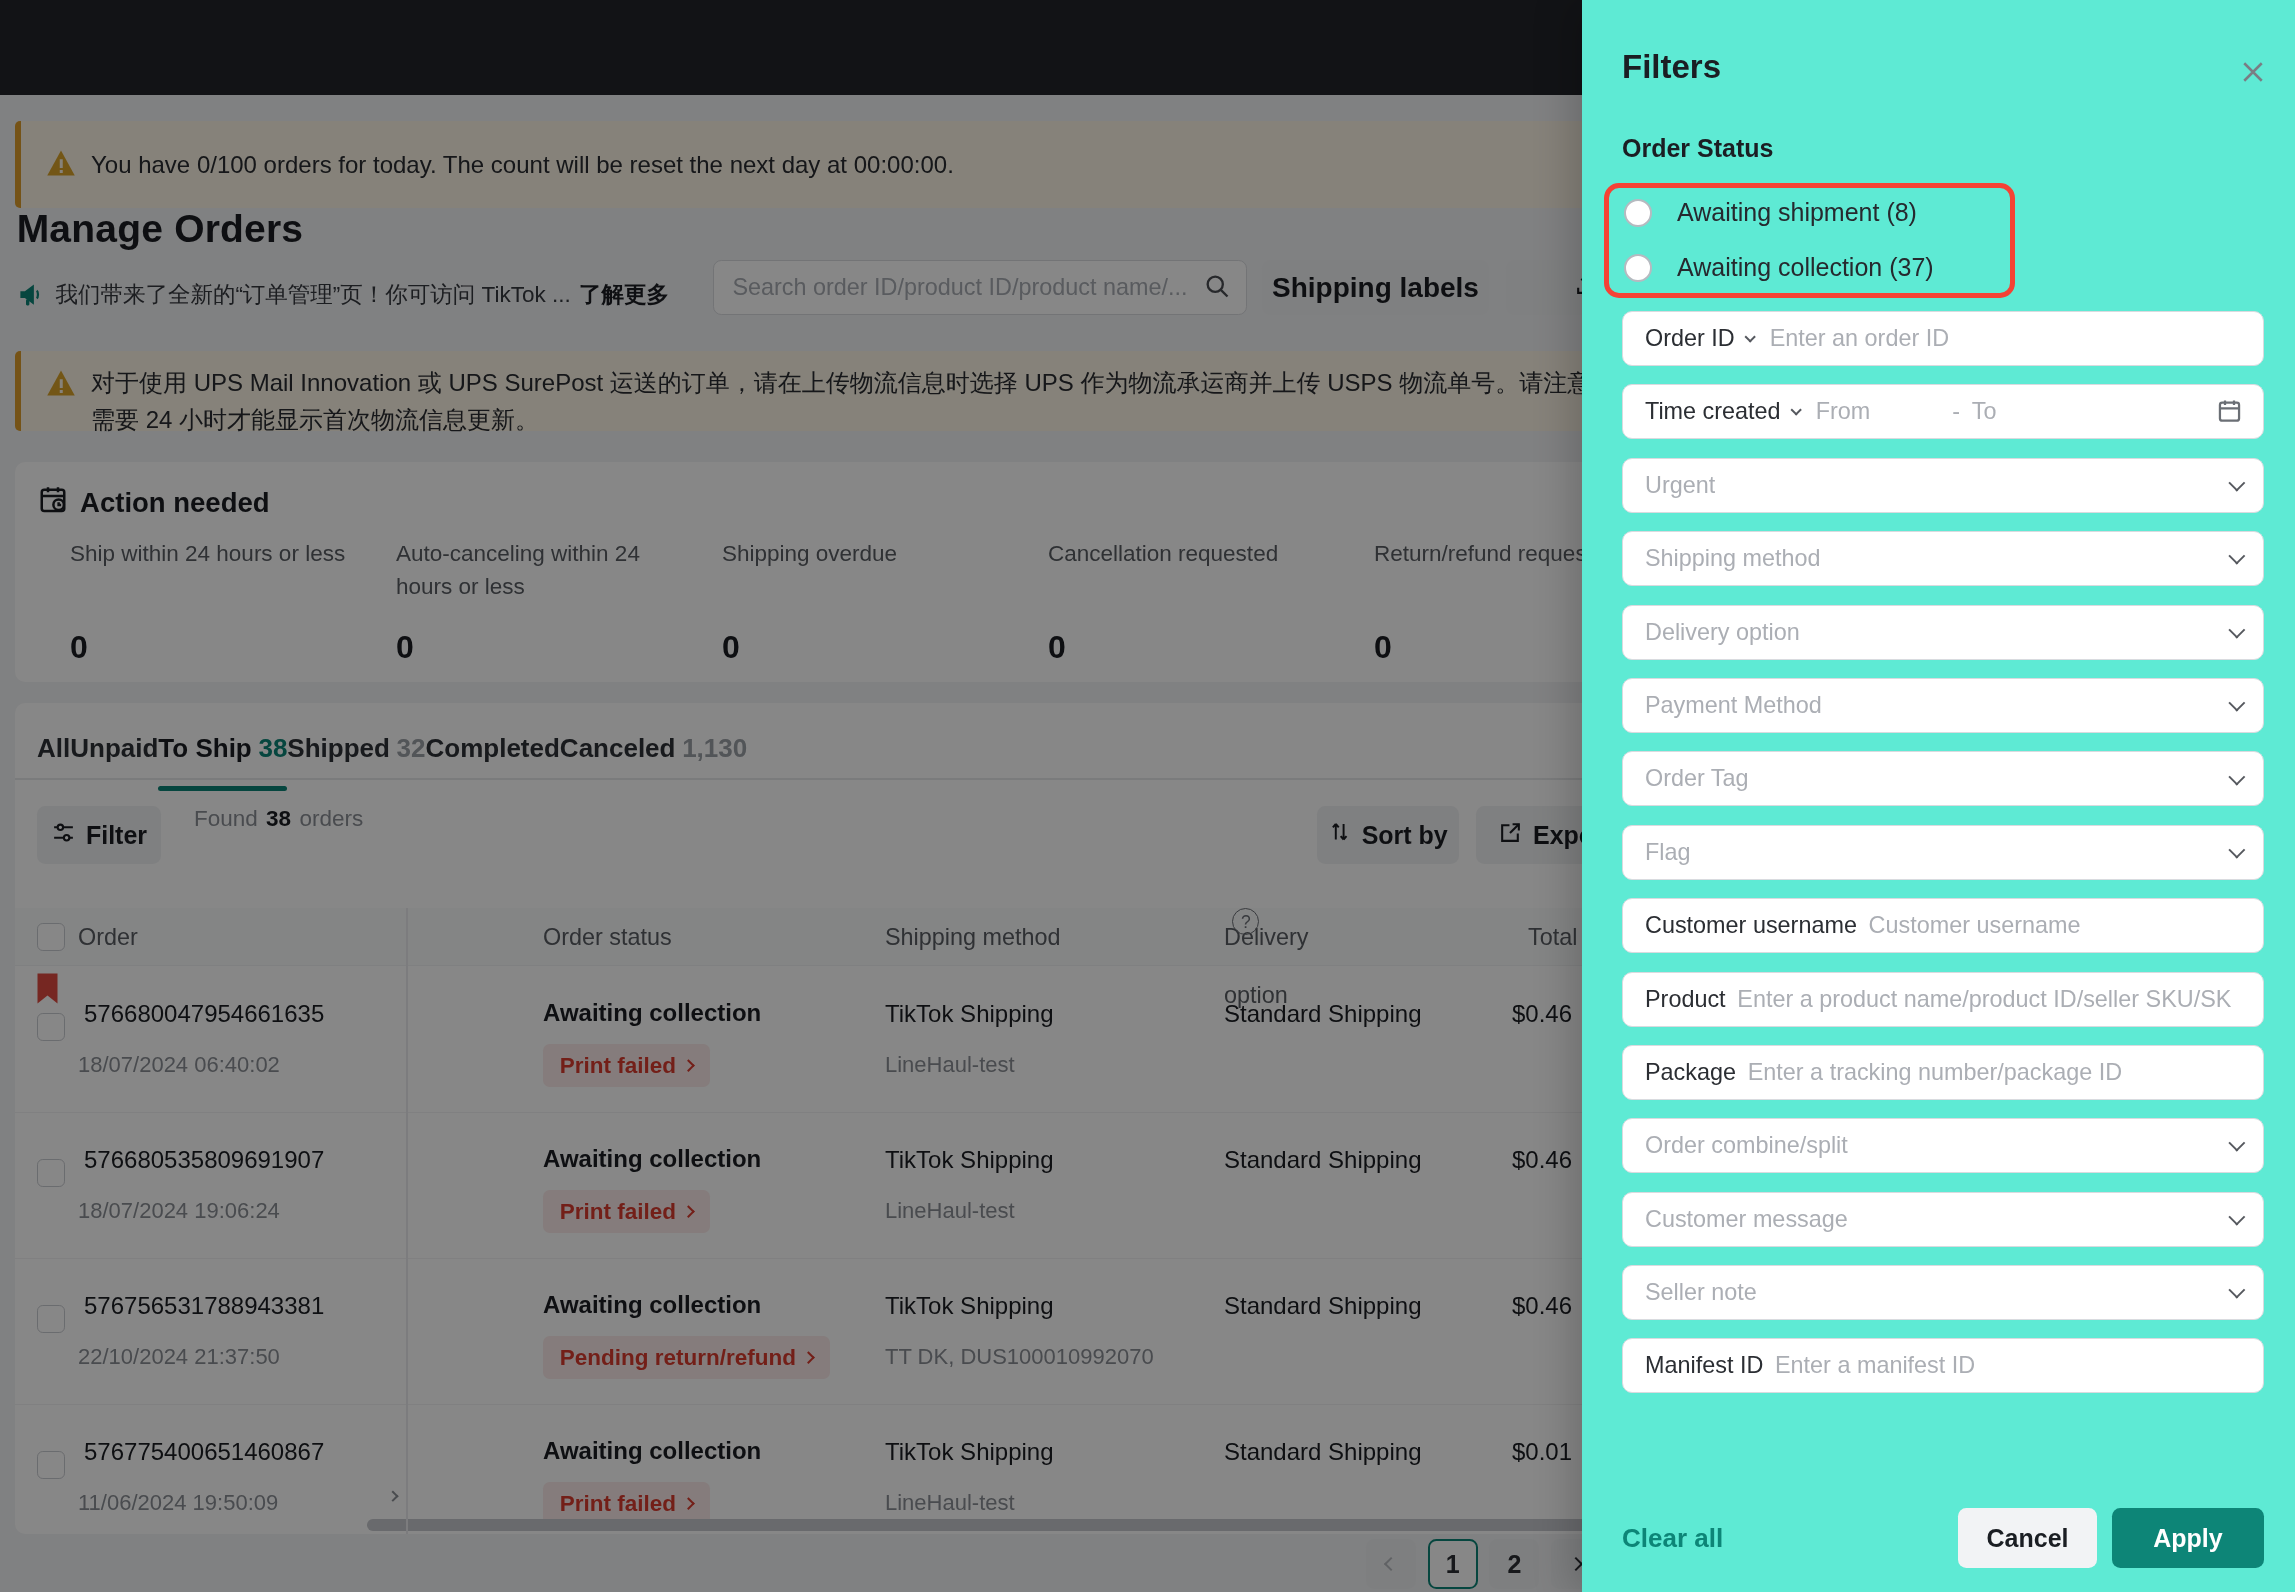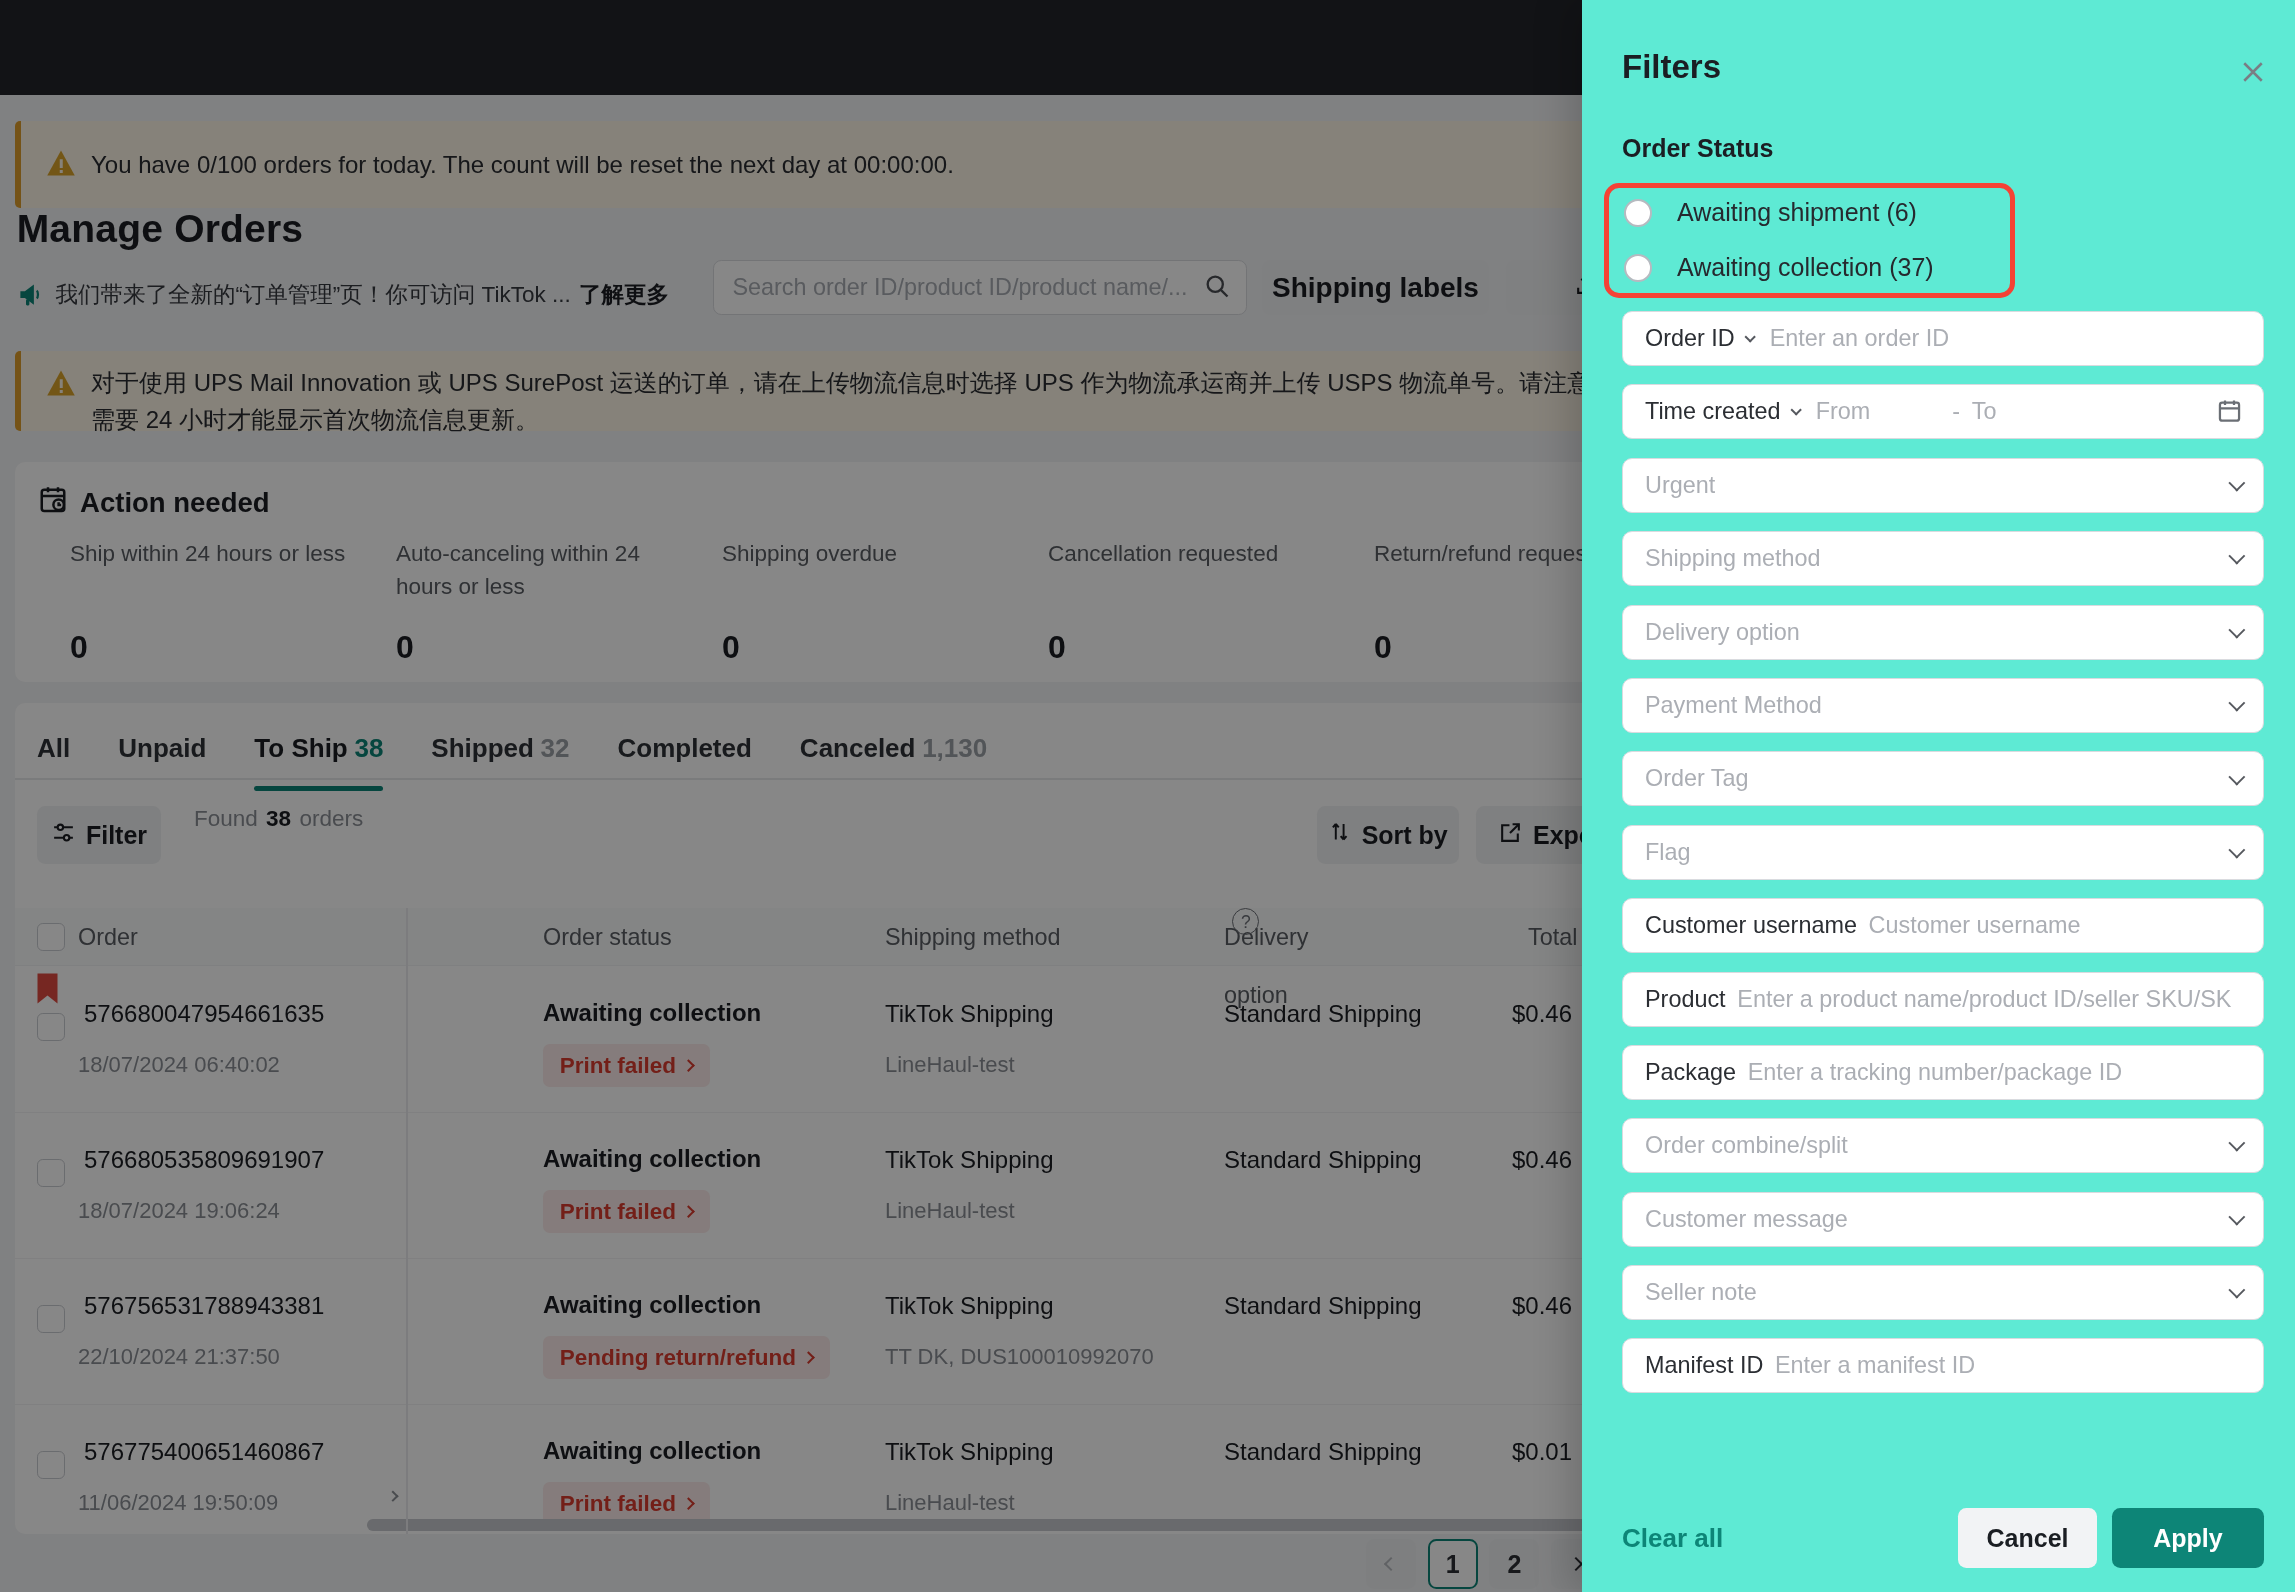--- a/index.html
+++ b/index.html
@@ -33,21 +33,21 @@
   
   #action-card { position:absolute; left:15px; top:462px; width:2265px; height:220px; background:#fff; border-radius:10px; }
   #action-card .ac-title { position:absolute; left:23.4px; top:22px; display:flex; align-items:center; gap:11.7px; font-size:27.5px; font-weight:700; color:#1B1E23; }
   #action-stats { position:absolute; left:55px; top:75px; display:flex; }
   .stat { width:326px; }
   .stat .s-label { font-size:22.5px; color:#595D63; line-height:33px; max-width:284px; height:92px; }
   .stat .s-value { font-size:32px; font-weight:700; color:#1B1E23; }
 
   
   #table-card { position:absolute; left:15px; top:703px; width:2265px; height:831px; background:#fff; border-radius:10px; overflow:hidden; }
-  #tabs { position:absolute; left:22px; top:15px; height:60px; display:flex; gap:48px; align-items:center; }
+  #tabs { position:absolute; left:22px; top:15px; height:60px; display:flex; align-items:center; }
   .tab { position:relative; height:60px; display:flex; align-items:center; gap:6.7px; font-size:26px; font-weight:600; color:#2F3237; cursor:pointer; }
   .tab .tcount { color:#9CA0A6; font-weight:600; }
   .tab.active { color:#1B1E23; }
   .tab.active .tcount { color:#0D8577; }
   .tab.active::after { content:""; position:absolute; left:0; right:0; bottom:-13.4px; height:5px; border-radius:2.5px; background:#0D8577; }
   #tabs-sep { position:absolute; left:0; right:0; top:75px; height:1.7px; background:#E7E8EB; }
 
   .tbtn { position:absolute; top:103px; height:58px; background:#F0F1F3; border:none; border-radius:8.3px; display:flex; align-items:center; justify-content:center; gap:10px; font-size:25px; font-weight:600; color:#1B1E23; font-family:inherit; cursor:pointer; }
   #btn-filter { left:22px; width:124px; }
   #found-text { position:absolute; left:179px; top:103px; height:58px; display:flex; align-items:flex-start; gap:8.3px; font-size:22.5px; color:#8B8F95; }
@@ -389,21 +389,21 @@
     <div id="panel-title">Filters</div>
     <span id="panel-close">
       <svg width="30" height="30" viewBox="0 0 24 24" fill="none" stroke="#7A7E84" stroke-width="2">
           <path d="M5 5 L19 19 M19 5 L5 19"></path>
         </svg>
     </span>
     <div id="os-label">Order Status</div>
     <div id="os-options">
         <div class="radio-row">
     <span class="radio-circle"></span>
-    <span class="radio-label">Awaiting shipment (6)</span>
+    <span class="radio-label">Awaiting shipment (8)</span>
   </div>
         <div class="radio-row">
     <span class="radio-circle"></span>
     <span class="radio-label">Awaiting collection (37)</span>
   </div>
       </div>
     <div id="os-highlight"></div>
 
     <div id="ffields">
         <div class="ffield">

